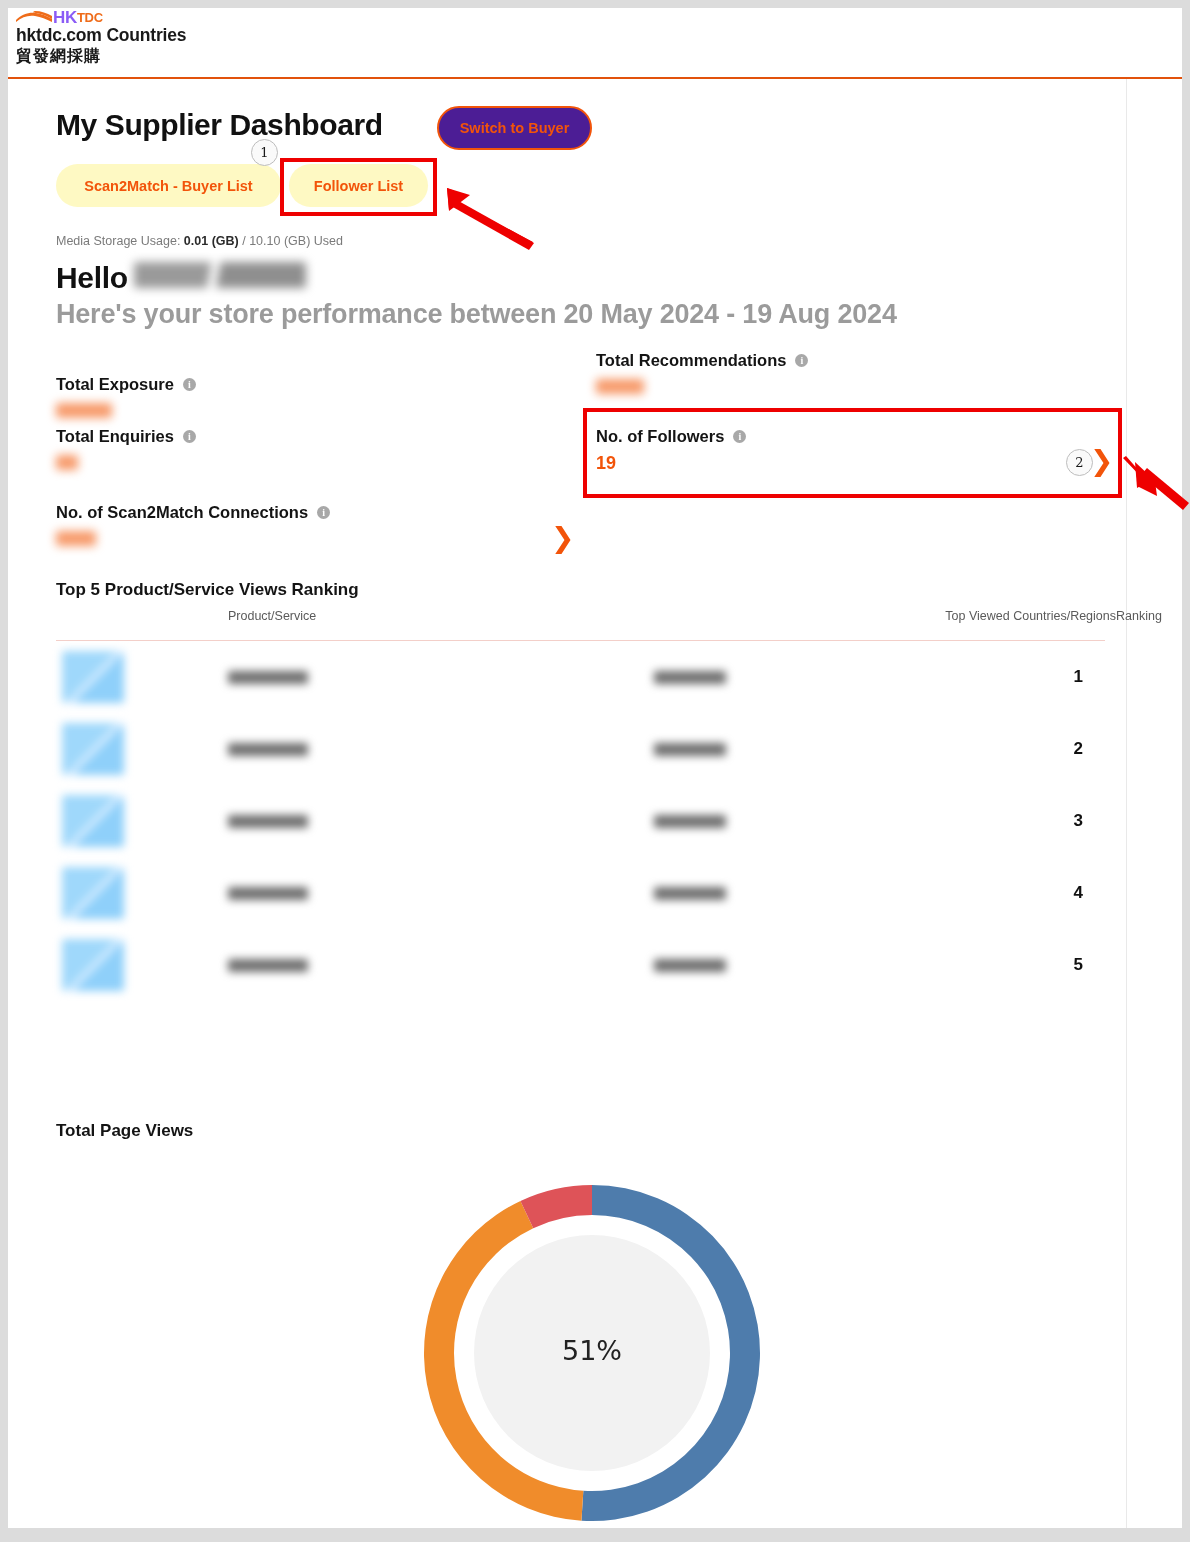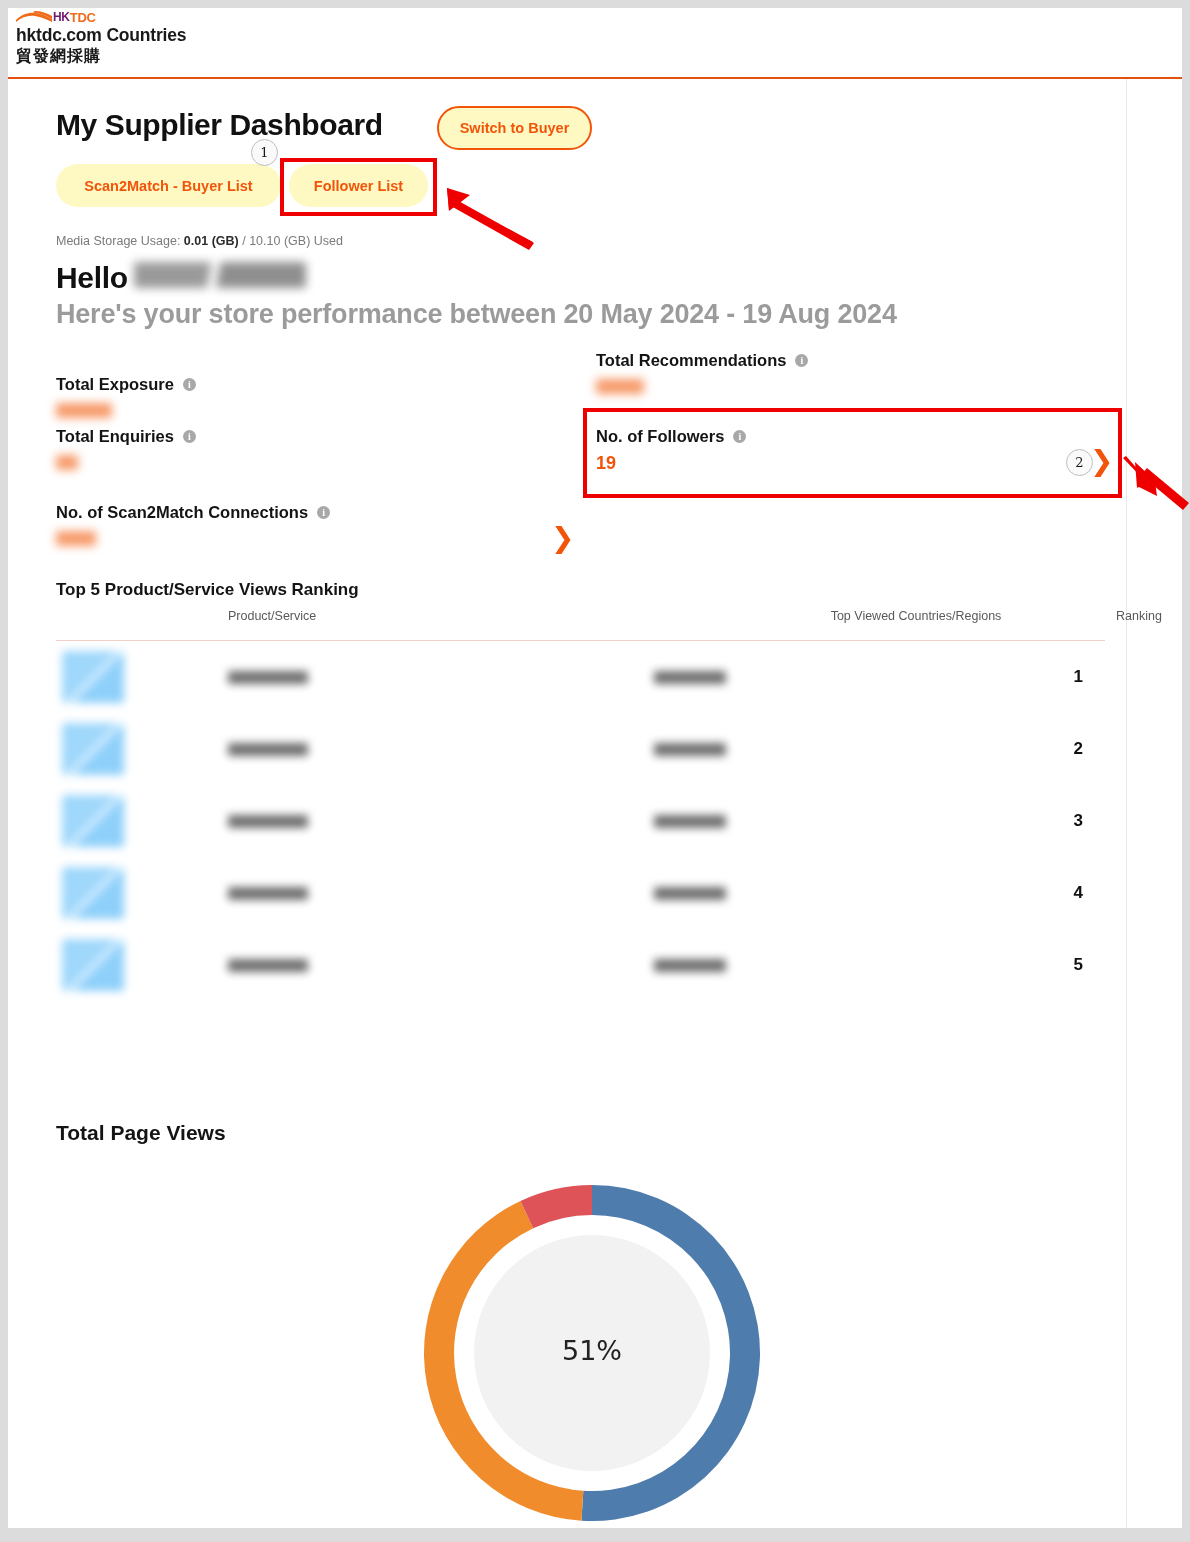--- a/index.html
+++ b/index.html
@@ -37,23 +37,23 @@
     top: 2px;
   }
   .logo-mark {
     display: flex;
     align-items: center;
     height: 14px;
     margin-bottom: 1px;
   }
   .wave-svg { display: block; }
   .logo-hk {
-    font-size: 12px;
-    font-weight: bold;
-    color: #701a75;
+    font-size: 17px;
+    font-weight: bold;
+    color: #8b5cf6;
     letter-spacing: -0.3px;
     line-height: 13px;
   }
   .logo-tdc {
     font-size: 13px;
     font-weight: bold;
     color: #ef6c1a;
     letter-spacing: -0.3px;
     line-height: 13px;
   }
@@ -94,21 +94,21 @@
   }
 
   .switch-buyer {
     position: absolute;
     left: 429px;
     top: 27px;
     width: 155px;
     height: 44px;
     border: 2px solid #f2540a;
     border-radius: 24px;
-    background: #fef9c3;
+    background: #4c1d95;
     color: #f2540a;
     font-size: 14.5px;
     font-weight: bold;
     display: flex;
     align-items: center;
     justify-content: center;
     cursor: pointer;
     box-sizing: border-box;
   }
 
@@ -259,21 +259,21 @@
   }
   .rank-head {
     display: flex;
     font-size: 12.5px;
     color: #5a5a5a;
     padding-bottom: 17px;
     border-bottom: 1px solid #f3cfc9;
   }
   .col-thumb { width: 110px; flex: none; }
   .col-prod  { width: 420px; flex: none; }
-  .col-ctry  { width: 400px; flex: none; text-align: center; }
+  .col-ctry  { width: 400px; flex: none; text-align: right; }
   .col-rank  { flex: 1; text-align: right; padding-right: 22px; }
   .rank-head .col-prod { padding-left: 62px; }
   .rank-head .col-ctry { padding-left: 68px; }
 
   .rank-row {
     display: flex;
     align-items: center;
     height: 72px;
   }
   .thumb {
@@ -296,21 +296,21 @@
     font-size: 17px;
     font-weight: bold;
     color: #111;
   }
 
   
   .pv-title {
     position: absolute;
     left: 48px;
     top: 1042px;
-    font-size: 21px;
+    font-size: 17px;
     font-weight: bold;
     color: #141414;
   }
   .donut-wrap {
     position: absolute;
     left: 398px;
     top: 1088px;
     width: 372px;
     height: 372px;
   }

